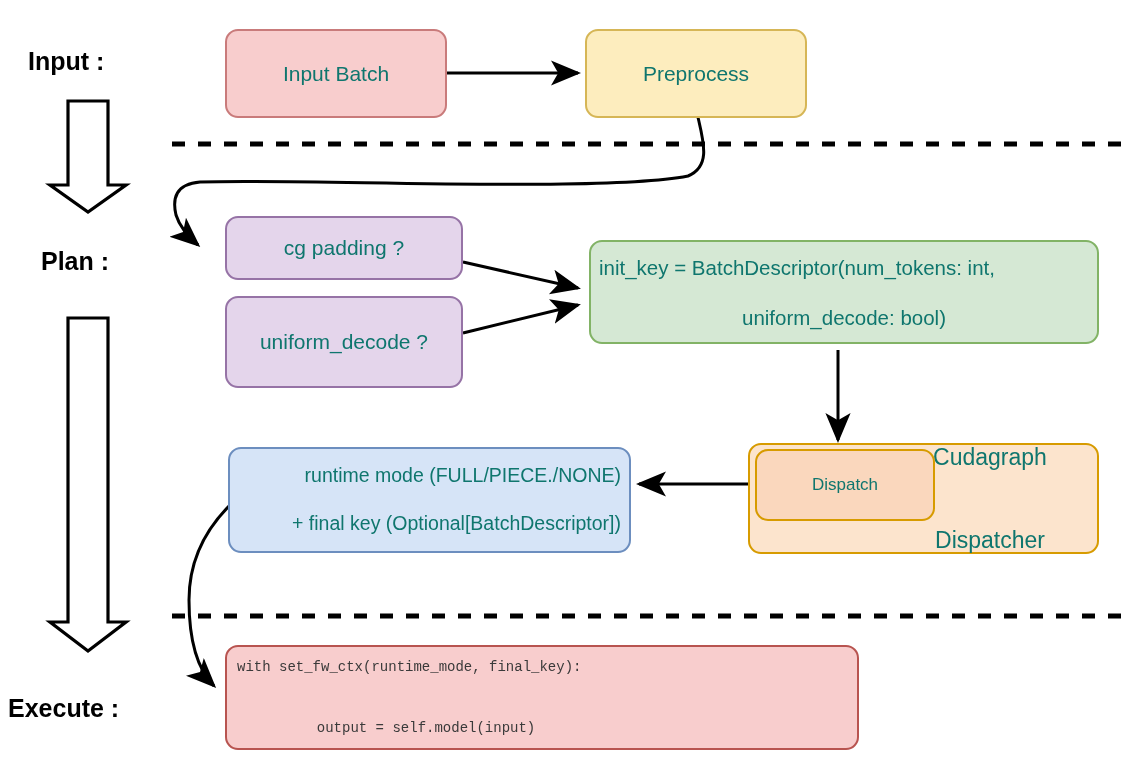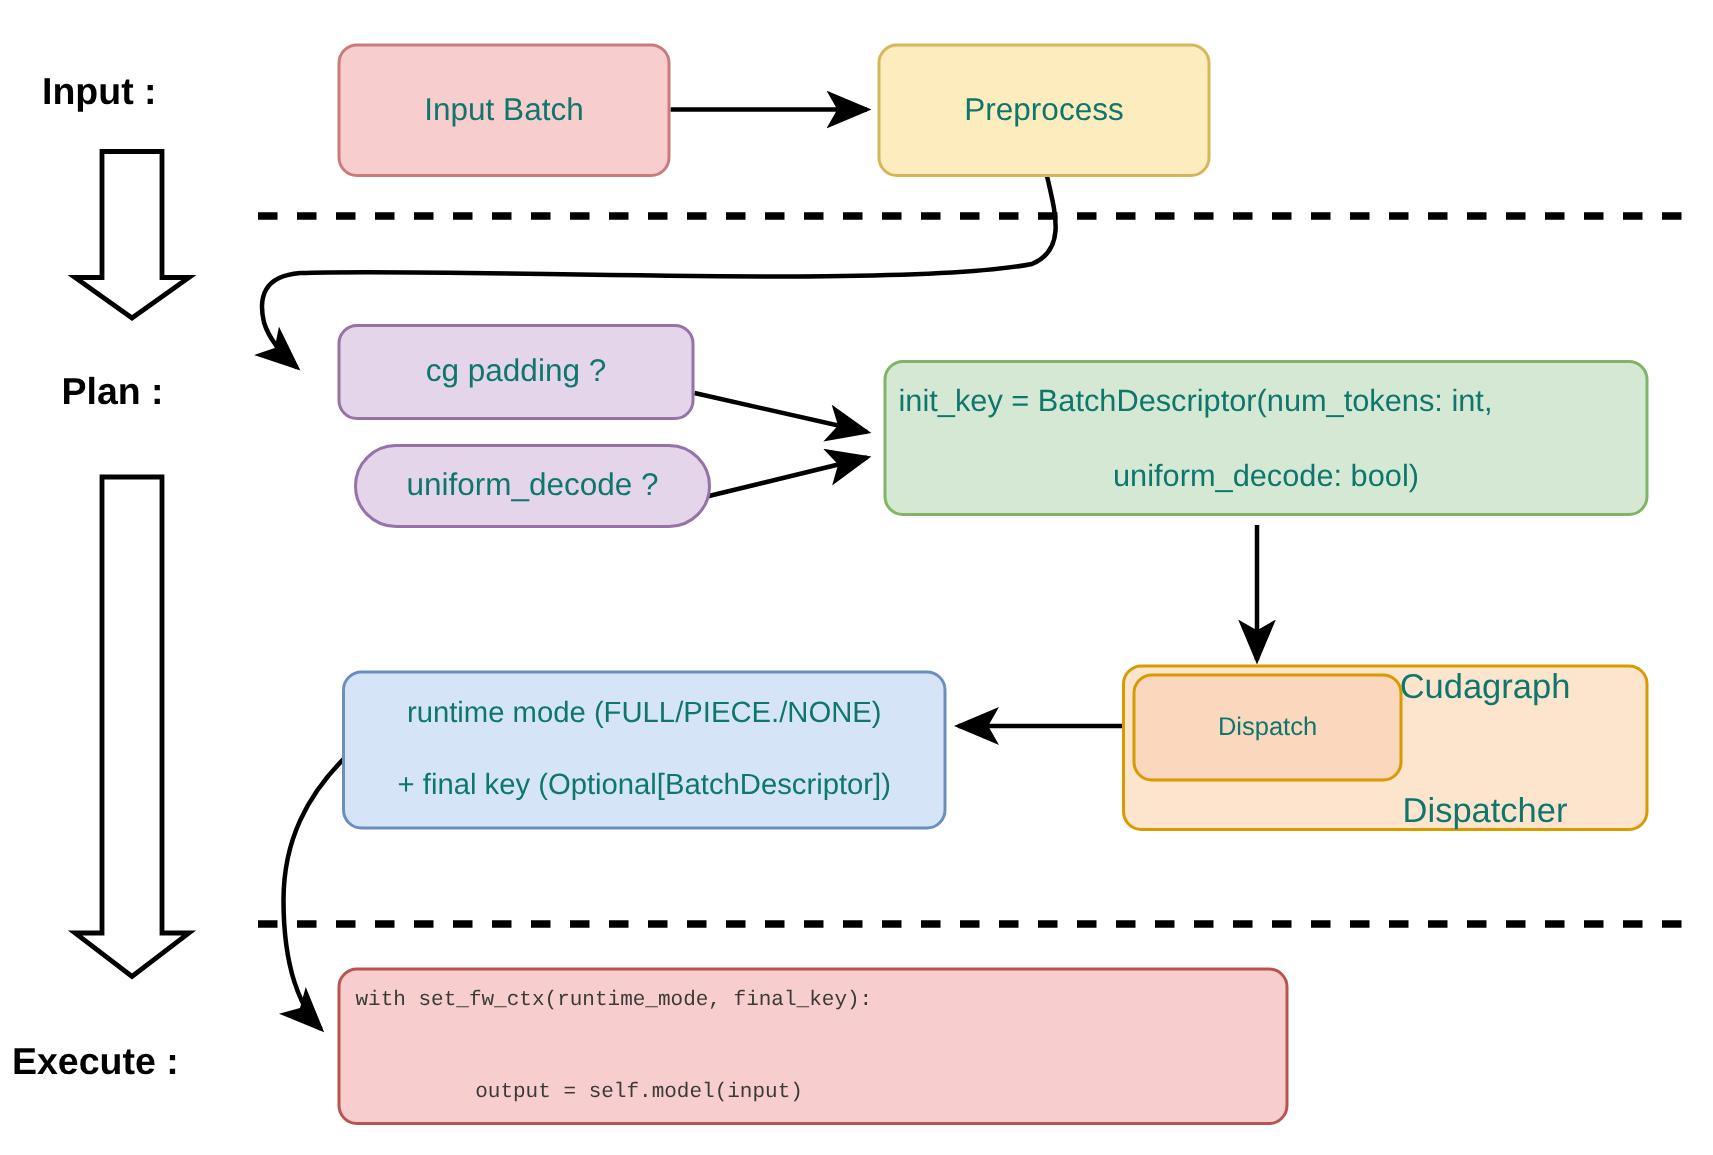--- a/index.html
+++ b/index.html
@@ -142,39 +142,39 @@
   <div class="stage-label" style="left:28px; top:47px;">Input :</div>
   <div class="stage-label" style="left:41px; top:247px;">Plan :</div>
   <div class="stage-label" style="left:8px; top:655px;margin-top:39px;">Execute :</div>
 
   <div class="node node-input-batch" style="left:225px; top:29px; width:222px; height:89px;">Input Batch</div>
 
   <div class="node node-preprocess" style="left:585px; top:29px; width:222px; height:89px;">Preprocess</div>
 
   <div class="node node-purple" style="left:225px; top:216px; width:238px; height:64px;">cg padding ?</div>
 
-  <div class="node node-purple" style="left:236px; top:296px; width:238px; height:56px;border-radius:29px;">uniform_decode ?</div>
+  <div class="node node-purple" style="left:225px; top:296px; width:238px; height:92px;">uniform_decode ?</div>
 
   <div class="node node-green" style="left:589px; top:240px; width:510px; height:104px;">
     <span class="green-inner">
       <span class="line1">init_key = BatchDescriptor(num_tokens: int,</span>
       <span class="line2">uniform_decode: bool)</span>
     </span>
   </div>
 
   <div class="node node-outer-orange" style="left:748px; top:443px; width:351px; height:111px;">
     <span style="display:block; text-align:center; width:178px;">
       <span style="display:block;">Cudagraph</span>
       <span style="display:block;margin-top:27px;">Dispatcher</span>
     </span>
   </div>
 
   <div class="node node-inner-orange" style="left:755px; top:449px; width:180px; height:72px;">Dispatch</div>
 
-  <div class="node node-blue" style="left:228px; top:447px; width:403px; height:106px;">
+  <div class="node node-blue" style="left:228px; top:447px; width:403px; height:106px;text-align:right;">
     <span style="display:block; width:100%;">
       <span style="display:block;">runtime mode (FULL/PIECE./NONE)</span>
       <span style="display:block;">+ final key (Optional[BatchDescriptor])</span>
     </span>
   </div>
 
   <div class="node node-code" style="left:225px; top:645px; width:634px; height:105px;">
     <span style="display:block;">
       <span style="display:block;">with set_fw_ctx(runtime_mode, final_key):</span>
       <span style="display:block;">    output = self.model(input)</span>

